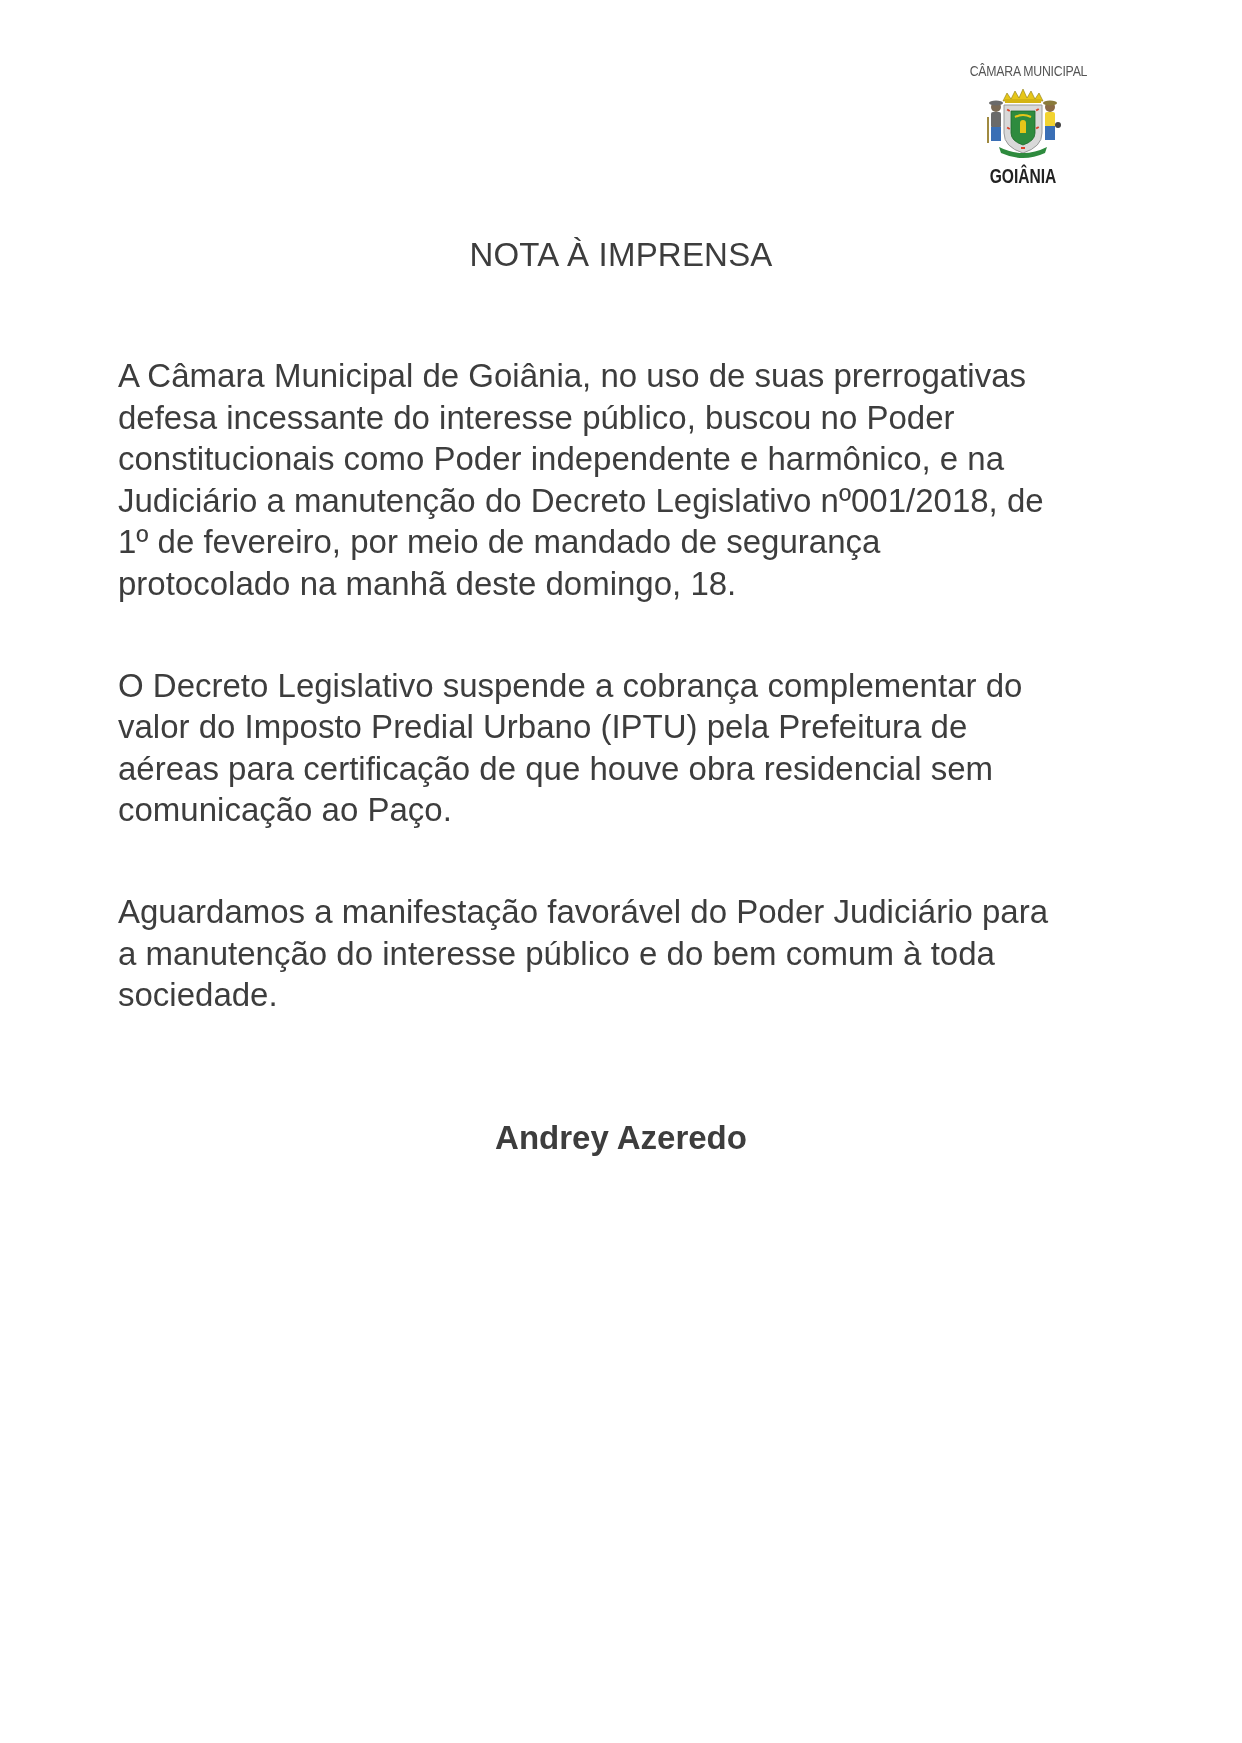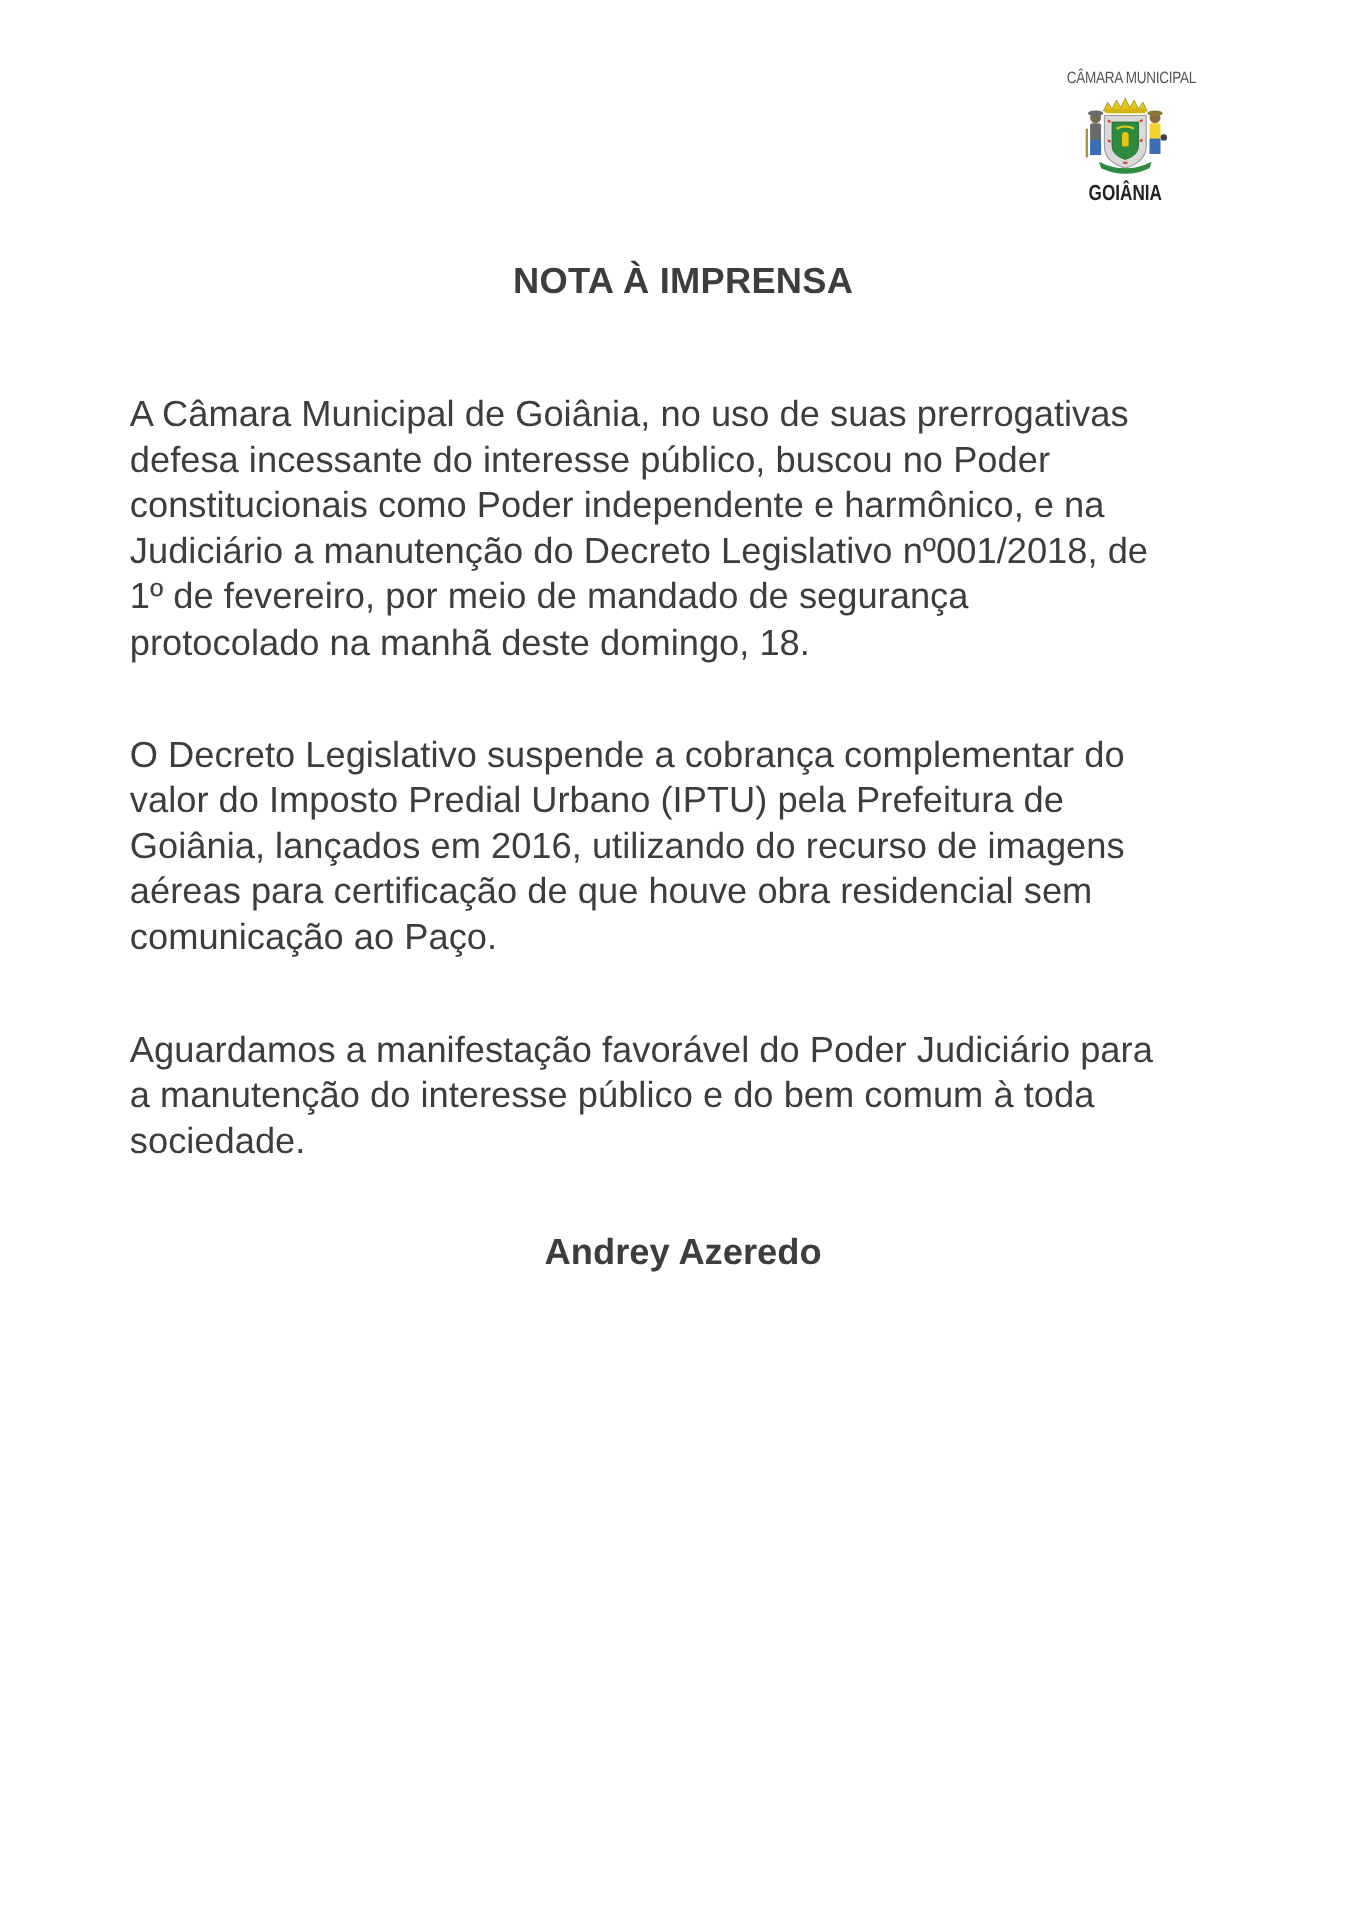--- a/index.html
+++ b/index.html
@@ -49,21 +49,21 @@
       transform-origin: center;
       line-height: 22px;
       margin-top: 2px;
     }
     .title {
       position: absolute;
       top: 236px;
       left: 0;
       width: 1242px;
       text-align: center;
-      font-weight: bold;
+      font-weight: normal;
       font-size: 33px;
       letter-spacing: 0.2px;
       margin: 0;
     }
     .body {
       position: absolute;
       left: 118px;
       top: 322px;
       width: 1030px;
     }
@@ -140,21 +140,20 @@
     <span class="line">A Câmara Municipal de Goiânia, no uso de suas prerrogativas</span>
     <span class="line">defesa incessante do interesse público, buscou no Poder</span>
     <span class="line">constitucionais como Poder independente e harmônico, e na</span>
     <span class="line">Judiciário a manutenção do Decreto Legislativo nº001/2018, de</span>
     <span class="line">1º de fevereiro, por meio de mandado de segurança</span>
     <span class="line">protocolado na manhã deste domingo, 18.</span>
   </p>
   <p class="para">
     <span class="line">O Decreto Legislativo suspende a cobrança complementar do</span>
     <span class="line">valor do Imposto Predial Urbano (IPTU) pela Prefeitura de</span>
-    <span class="line">Goiânia, lançados em 2016, utilizando do recurso de imagens</span>
     <span class="line">aéreas para certificação de que houve obra residencial sem</span>
     <span class="line">comunicação ao Paço.</span>
   </p>
   <p class="para">
     <span class="line">Aguardamos a manifestação favorável do Poder Judiciário para</span>
     <span class="line">a manutenção do interesse público e do bem comum à toda</span>
     <span class="line">sociedade.</span>
   </p>
 </div>
 

